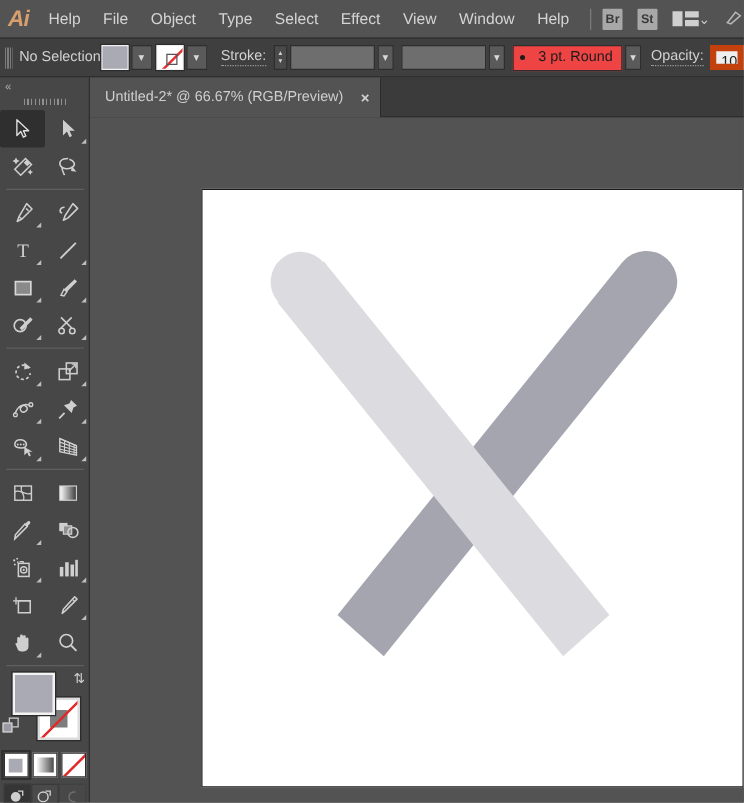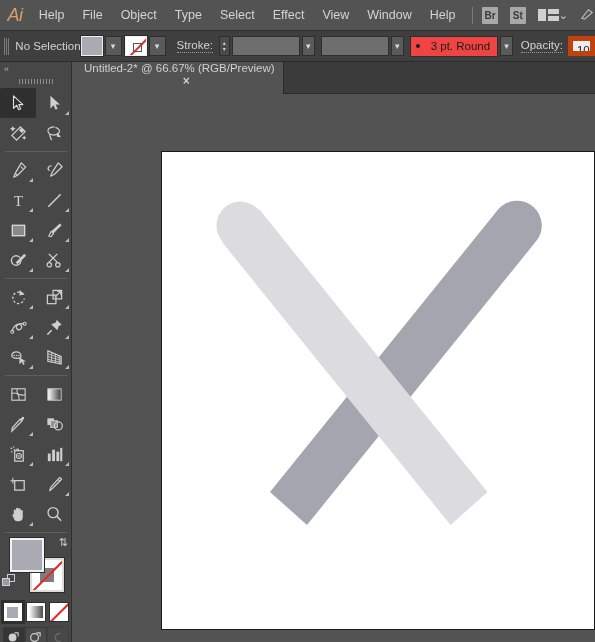--- a/index.html
+++ b/index.html
@@ -12,21 +12,21 @@
   }
   .app { position: relative; width: 595px; height: 642px; background: #535353; }
 
   
   .menubar {
     position: absolute; left: 0; top: 0; width: 595px; height: 30px;
     background: #535353; display: flex; align-items: center;
   }
   .ai-logo {
     width: 38px; height: 30px; display: flex; align-items: center; justify-content: center;
-    color: #d89f6e; font-size: 18px; font-weight: normal; font-style: italic;
+    color: #d89f6e; font-size: 18px; font-weight: bold; font-style: italic;
     letter-spacing: -0.5px;
   }
   .menu-item {
     padding: 0 9px; height: 30px; line-height: 30px;
     color: #d4d4d4; font-size: 12.5px; white-space: nowrap;
   }
   .menu-sep {
     width: 1px; height: 17px; background: #7b7b7b; margin: 0 9px 0 8px;
   }
   .mini-btn {
@@ -118,21 +118,21 @@
   .tabbar {
     position: absolute; left: 0; top: 62px; width: 595px; height: 32px;
     background: #3b3b3b; border-bottom: 1px solid #2b2b2b;
   }
   .tab-left-stub {
     position: absolute; left: 0; top: 0; width: 72px; height: 32px; background: #3b3b3b;
   }
   .doc-tab {
     position: absolute; left: 72px; top: 0; height: 32px;
     background: #535353; display: flex; align-items: center;
-    padding: 0 8px 0 12px; border-right: 1px solid #2b2b2b; flex-direction: column;
+    padding: 0 8px 0 12px; border-right: 1px solid #2b2b2b;
   }
   .doc-tab .title { color: #cfcfcf; font-size: 11.5px; white-space: nowrap; }
   .doc-tab .close { color: #cfcfcf; font-size: 12px; margin-left: 14px; font-weight: bold; }
 
   
   .toolpanel {
     position: absolute; left: 0; top: 62px; width: 72px; height: 580px;
     background: #474747; border-right: 1px solid #2e2e2e;
   }
   .tp-head {

